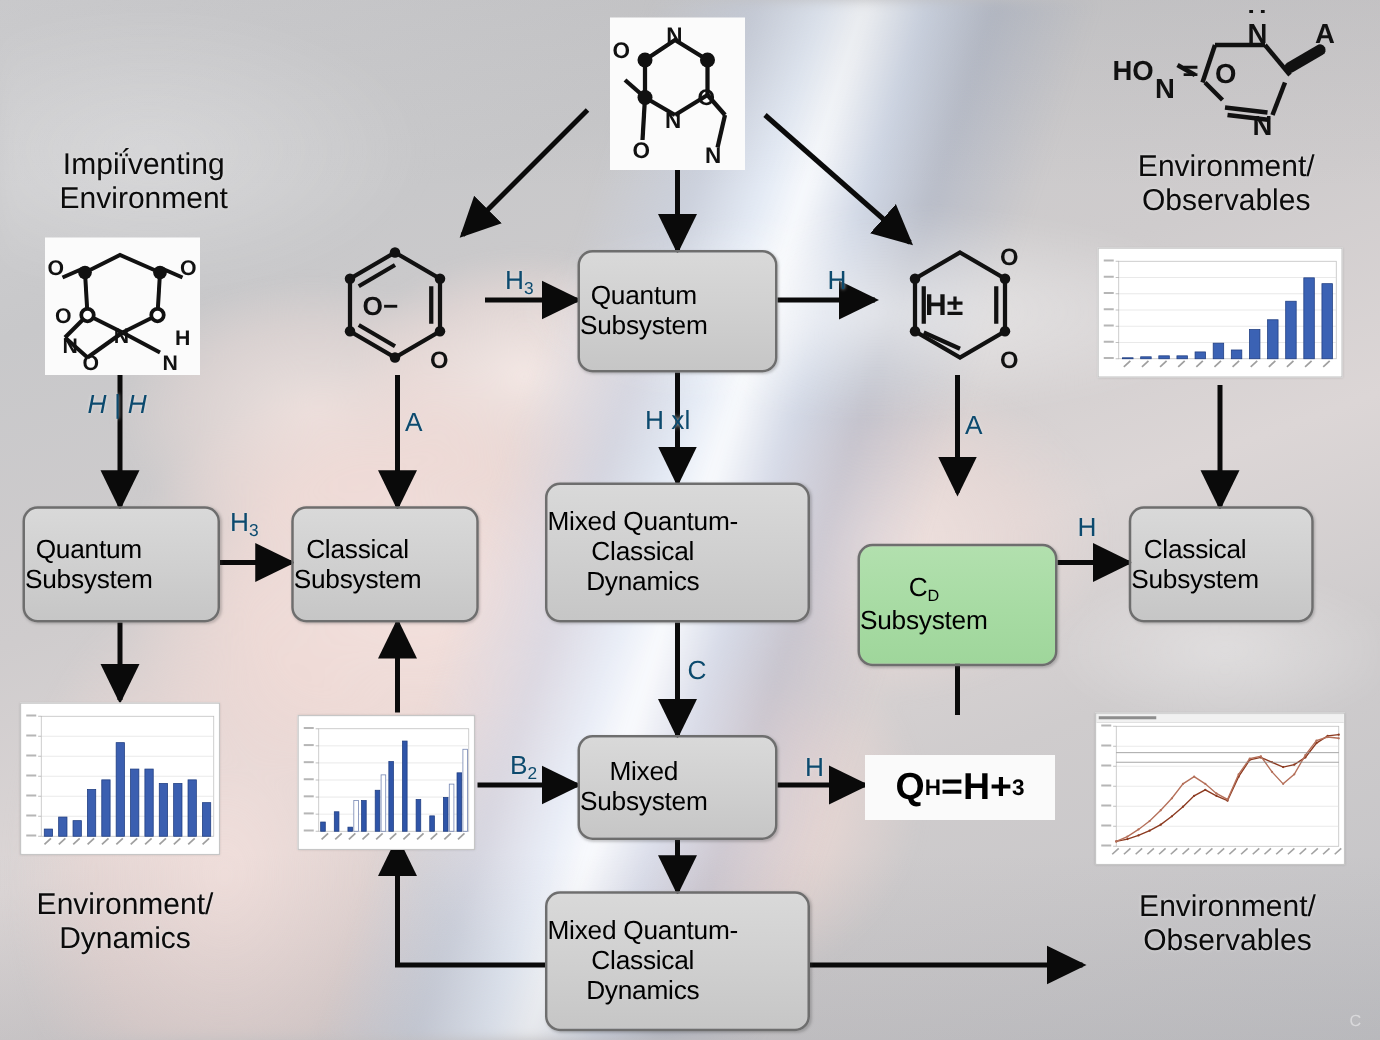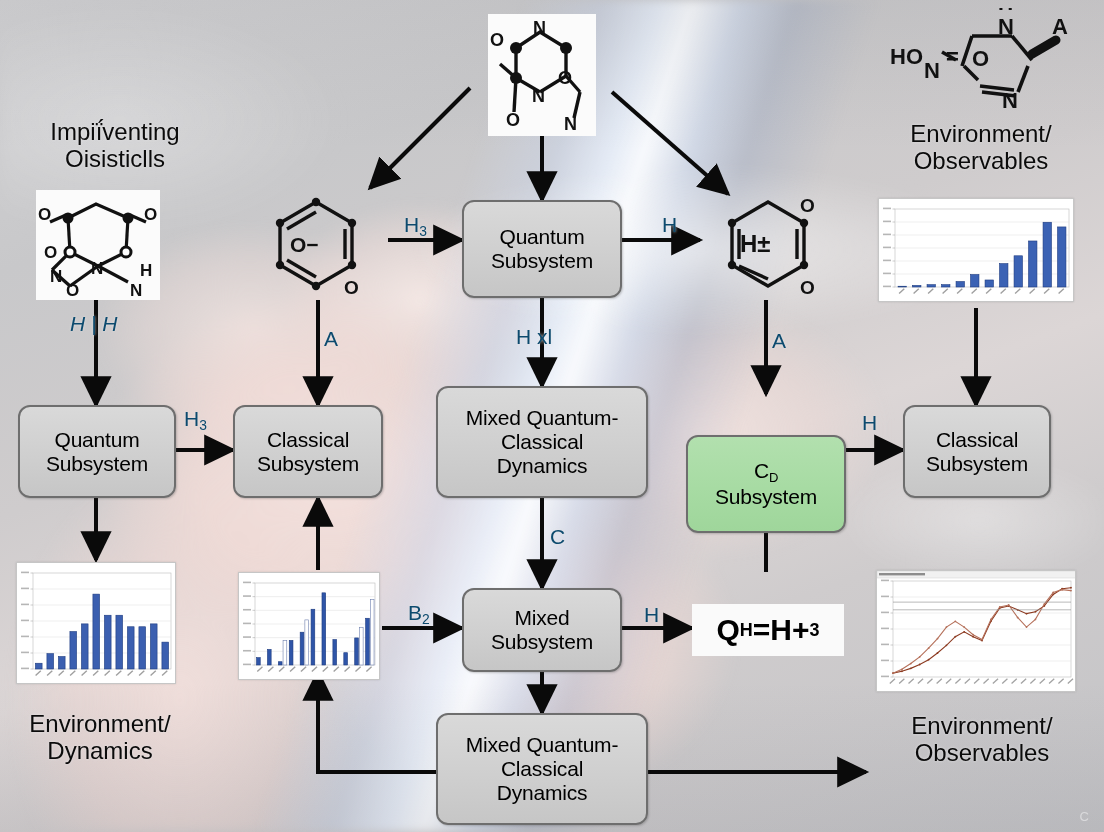--- a/index.html
+++ b/index.html
@@ -51,21 +51,21 @@
   
   .node, .lbl, .conn, .chemcard, .chartcard, .eqcard, .alab, .wmark {
     position: absolute;
   }
 
   
   .node {
     border: 2.5px solid #6e6e6e;
     border-radius: 12px;
     background: linear-gradient(180deg, #d9d9d9 0%, #cfcfcf 55%, #c6c6c6 100%);
-    display: flex; align-items: center; justify-content: center;
+    display: flex; align-items: center; justify-content: flex-start;
     text-align: center;
     color: #000;
     font-size: 21px;
     line-height: 1.13;
     letter-spacing: -0.2px;
     box-shadow: 1px 1px 2px rgba(60,60,60,0.25);
     z-index: 6;
   }
   .node.green {
     background: linear-gradient(180deg, #b2e0ae 0%, #a7dba3 55%, #9fd69b 100%);
@@ -633,21 +633,21 @@
 
   <div class="eqcard" style="left:692px; top:604px; width:152px; height:52px;">
     <span>Q</span>
       <span class="sub">H</span>
       <span> = </span>
       <span>H+</span>
       <span class="sub">3</span>
   </div>
 
   <div class="lbl" style="left:10px; top:118px; width:210px;">Impiḯventing
-Oisisticlls</div>
+Environment</div>
 
   <div class="lbl" style="left:876px; top:120px; width:210px;">Environment/
 Observables</div>
 
   <div class="lbl" style="left:0px; top:710px; width:200px;">Environment/
 Dynamics</div>
 
   <div class="lbl" style="left:876px; top:712px; width:212px;">Environment/
 Observables</div>
 

